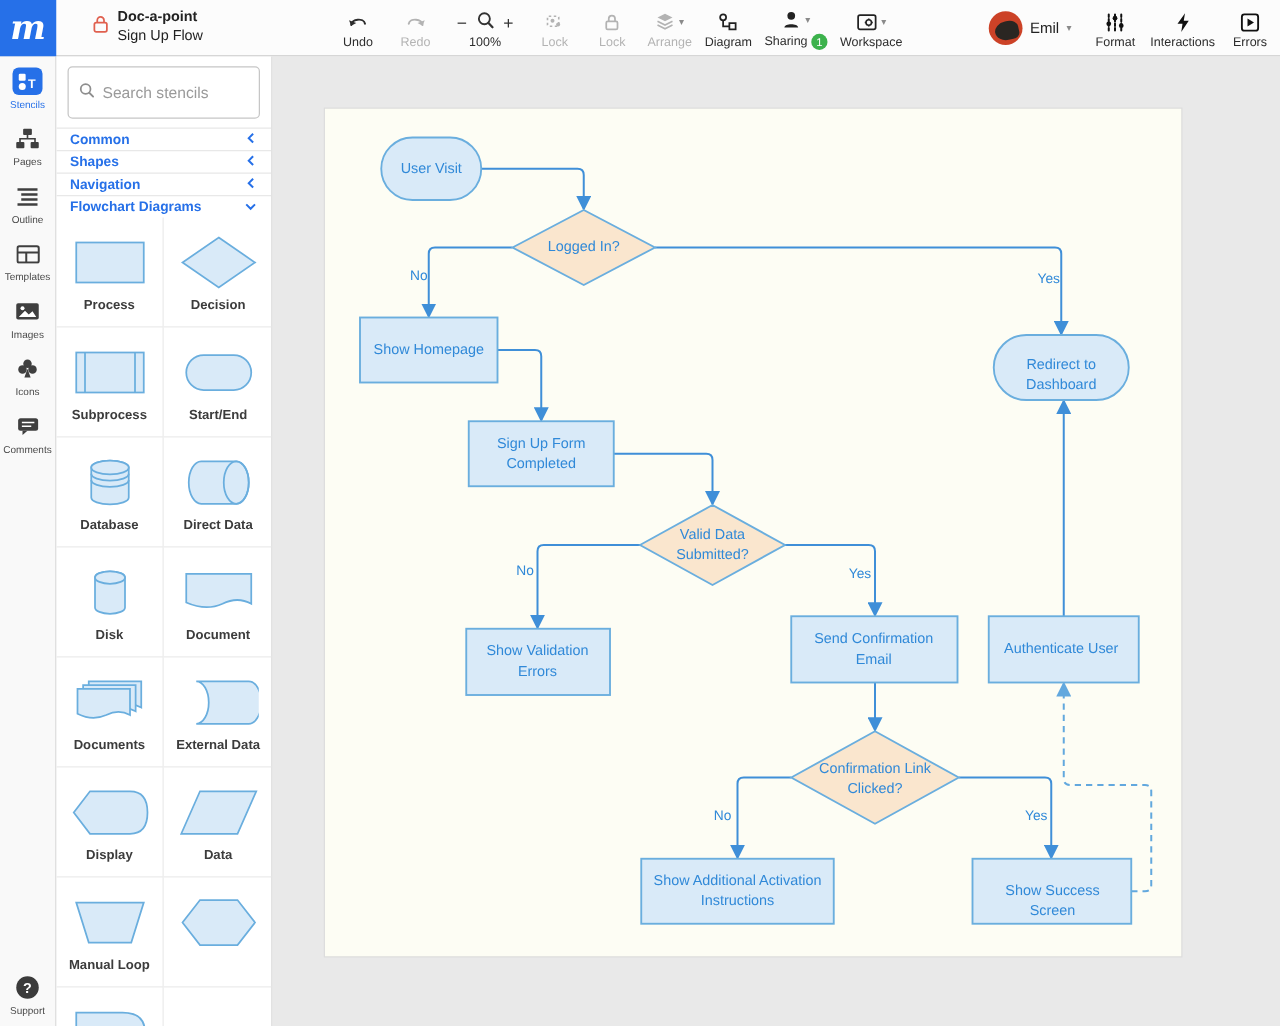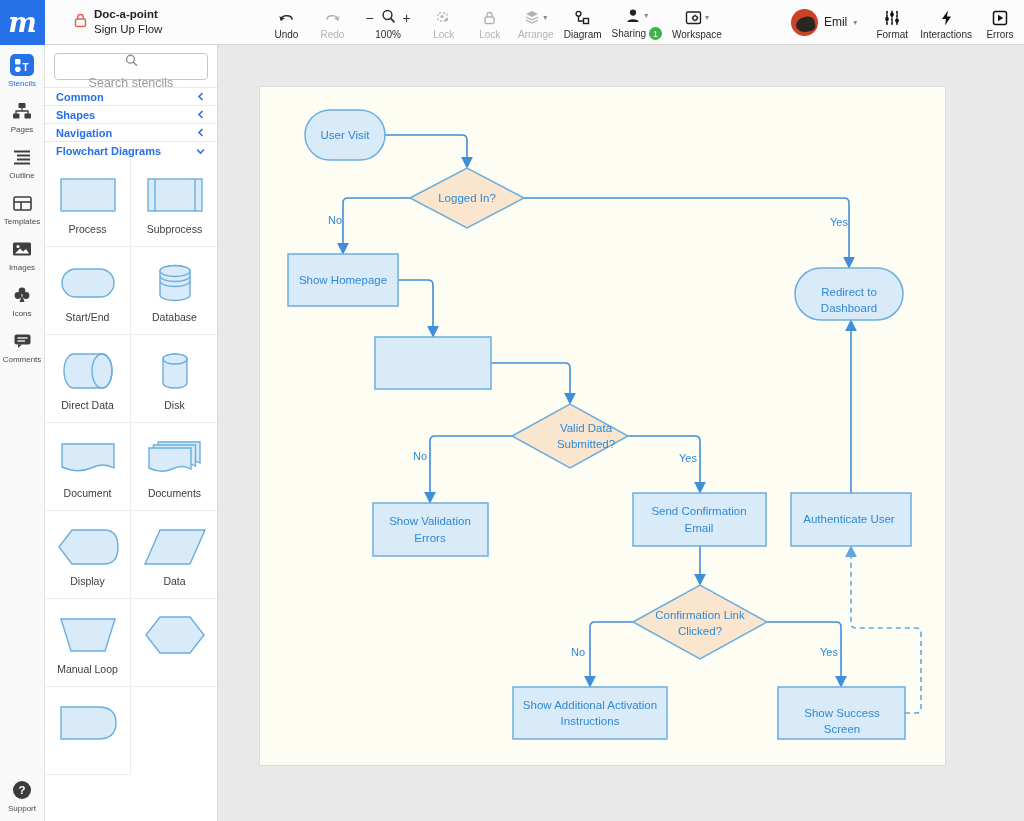--- a/index.html
+++ b/index.html
@@ -43,29 +43,29 @@
     font-size:8px; color:#4a4a4a; cursor:pointer; }
   .rail-item .tile { width:24px; height:22px; display:flex; align-items:center; justify-content:center; border-radius:5px; }
   .rail-item.active .tile { background:#2670e8; }
   .rail-item.active { color:#2670e8; }
   .rail-support { margin-top:auto; margin-bottom:8px; }
 
   
   .panel { position:absolute; left:45px; top:45px; bottom:0; width:173px; background:#fff;
     border-right:1px solid #d9d9d9; overflow:hidden; z-index:3; }
   .search-wrap { padding:8px 9px 7px; }
-  .search-box { height:27px; border:1px solid #c6c6c6; border-radius:4px; display:flex;
-    align-items:center; gap:6px; padding:0 8px; color:#9a9a9a; font-size:12.5px; background:#fff;flex-direction:column; }
+  .search-box { height:42px; border:1px solid #c6c6c6; border-radius:4px; display:flex;
+    align-items:center; gap:6px; padding:0 8px; color:#9a9a9a; font-size:12.5px; background:#fff; }
   .cat-row { height:18px; display:flex; align-items:center; justify-content:space-between;
     padding:0 12px 0 11px; color:#2670e8; font-size:11px; font-weight:bold;
     border-top:1px solid #e8e8e8; cursor:pointer; }
   .cat-row:last-of-type { border-bottom:1px solid #e8e8e8; }
   .grid { display:grid; grid-template-columns:86px 87px; }
   .cell { height:88px; border-bottom:1px solid #ececec; display:flex; flex-direction:column;
-    align-items:center; justify-content:flex-start; padding-top:13px; gap:5px; cursor:grab; }
+    align-items:center; justify-content:flex-start; padding-top:13px; gap:5px; cursor:grab;font-weight:bold; }
   .cell:nth-child(odd){ border-right:1px solid #ececec; }
   .cell .slabel { font-size:10.5px; color:#3c3c3c; }
 
   
   .canvas { position:absolute; left:218px; top:45px; right:0; bottom:0; background:#e9e9e9; overflow:hidden; }
   .artboard { position:absolute; left:42px; top:42px; width:685px; height:678px;
     background:#fdfdf4; outline:1px solid rgba(0,0,0,0.05); }
   .flow-svg { position:absolute; left:0; top:0; }
   .nlabel { position:absolute; display:flex; align-items:center; justify-content:center;
     text-align:center; color:#3089d8; font-size:11.5px; line-height:1.4; pointer-events:none; }
@@ -359,20 +359,28 @@
         <svg width="64" height="46" viewBox="0 0 64 46">
           <g fill="#d9eaf8" stroke="#6aaede" stroke-width="1.4">
             <rect x="5" y="7" width="54" height="32"></rect>
           </g>
         </svg>
         <span class="slabel">Process</span>
       </div>
       <div class="cell">
         <svg width="64" height="46" viewBox="0 0 64 46">
           <g fill="#d9eaf8" stroke="#6aaede" stroke-width="1.4">
+            <polygon points="32,3 61,23 32,43 3,23"></polygon>
+          </g>
+        </svg>
+        <span class="slabel">Decision</span>
+      </div>
+      <div class="cell">
+        <svg width="64" height="46" viewBox="0 0 64 46">
+          <g fill="#d9eaf8" stroke="#6aaede" stroke-width="1.4">
             <rect x="5" y="7" width="54" height="32"></rect>
             <line x1="12" y1="7" x2="12" y2="39"></line>
             <line x1="52" y1="7" x2="52" y2="39"></line>
           </g>
         </svg>
         <span class="slabel">Subprocess</span>
       </div>
       <div class="cell">
         <svg width="64" height="46" viewBox="0 0 64 46">
           <g fill="#d9eaf8" stroke="#6aaede" stroke-width="1.4">
@@ -424,20 +432,28 @@
             <g transform="translate(9,-6)">
               <path d="M6,12 H48 V33 Q39,28 29,33 Q18,38 6,32 Z"></path>
             </g>
             <g transform="translate(4.5,-3)">
               <path d="M6,12 H48 V33 Q39,28 29,33 Q18,38 6,32 Z"></path>
             </g>
             <path d="M6,12 H48 V33 Q39,28 29,33 Q18,38 6,32 Z"></path>
           </g>
         </svg>
         <span class="slabel">Documents</span>
+      </div>
+      <div class="cell">
+        <svg width="64" height="46" viewBox="0 0 64 46">
+          <g fill="#d9eaf8" stroke="#6aaede" stroke-width="1.4">
+            <path d="M14,6 H56 A10,17 0 0 1 56,40 H14 A10,17 0 0 0 14,6 Z"></path>
+          </g>
+        </svg>
+        <span class="slabel">External Data</span>
       </div>
       <div class="cell">
         <svg width="64" height="46" viewBox="0 0 64 46">
           <g fill="#d9eaf8" stroke="#6aaede" stroke-width="1.4">
             <path d="M16,6 H48 Q62,6 62,23 Q62,40 48,40 H16 L3,23 Z"></path>
           </g>
         </svg>
         <span class="slabel">Display</span>
       </div>
       <div class="cell">
@@ -517,21 +533,22 @@
       <rect class="fc-shape" x="531" y="406" width="120" height="53"></rect>
       <rect class="fc-shape" x="535" y="181" width="108" height="52" rx="26"></rect>
       <polygon class="fc-dec" points="373,535 440,498 507,535 440,572"></polygon>
       <rect class="fc-shape" x="253" y="600" width="154" height="52"></rect>
       <rect class="fc-shape" x="518" y="600" width="127" height="52"></rect>
     </svg>
 
     <div class="nlabel" style="left:45px;top:23px;width:80px;height:50px">User Visit</div>
     <div class="nlabel" style="left:152px;top:96px;width:110px;height:30px">Logged In?</div>
     <div class="nlabel" style="left:38px;top:167px;width:90px;height:52px">Show Homepage</div>
-    <div class="nlabel" style="left:284px;top:333px;width:84px;height:32px">Valid Data Submitted?</div>
+    <div class="nlabel" style="left:121px;top:250px;width:104px;height:52px">Sign Up Form Completed</div>
+    <div class="nlabel" style="left:268px;top:333px;width:84px;height:32px">Valid Data Submitted?</div>
     <div class="nlabel" style="left:379px;top:406px;width:120px;height:53px">Send Confirmation Email</div>
     <div class="nlabel" style="left:118px;top:416px;width:104px;height:53px">Show Validation Errors</div>
     <div class="nlabel" style="left:533px;top:406px;width:112px;height:53px">Authenticate User</div>
     <div class="nlabel" style="left:547px;top:187px;width:84px;height:52px">Redirect to Dashboard</div>
     <div class="nlabel" style="left:382px;top:517px;width:116px;height:38px">Confirmation Link Clicked?</div>
     <div class="nlabel" style="left:255px;top:600px;width:150px;height:52px">Show Additional Activation Instructions</div>
     <div class="nlabel" style="left:529px;top:600px;width:106px;height:68px">Show Success Screen</div>
   </div>
 </div>
 

